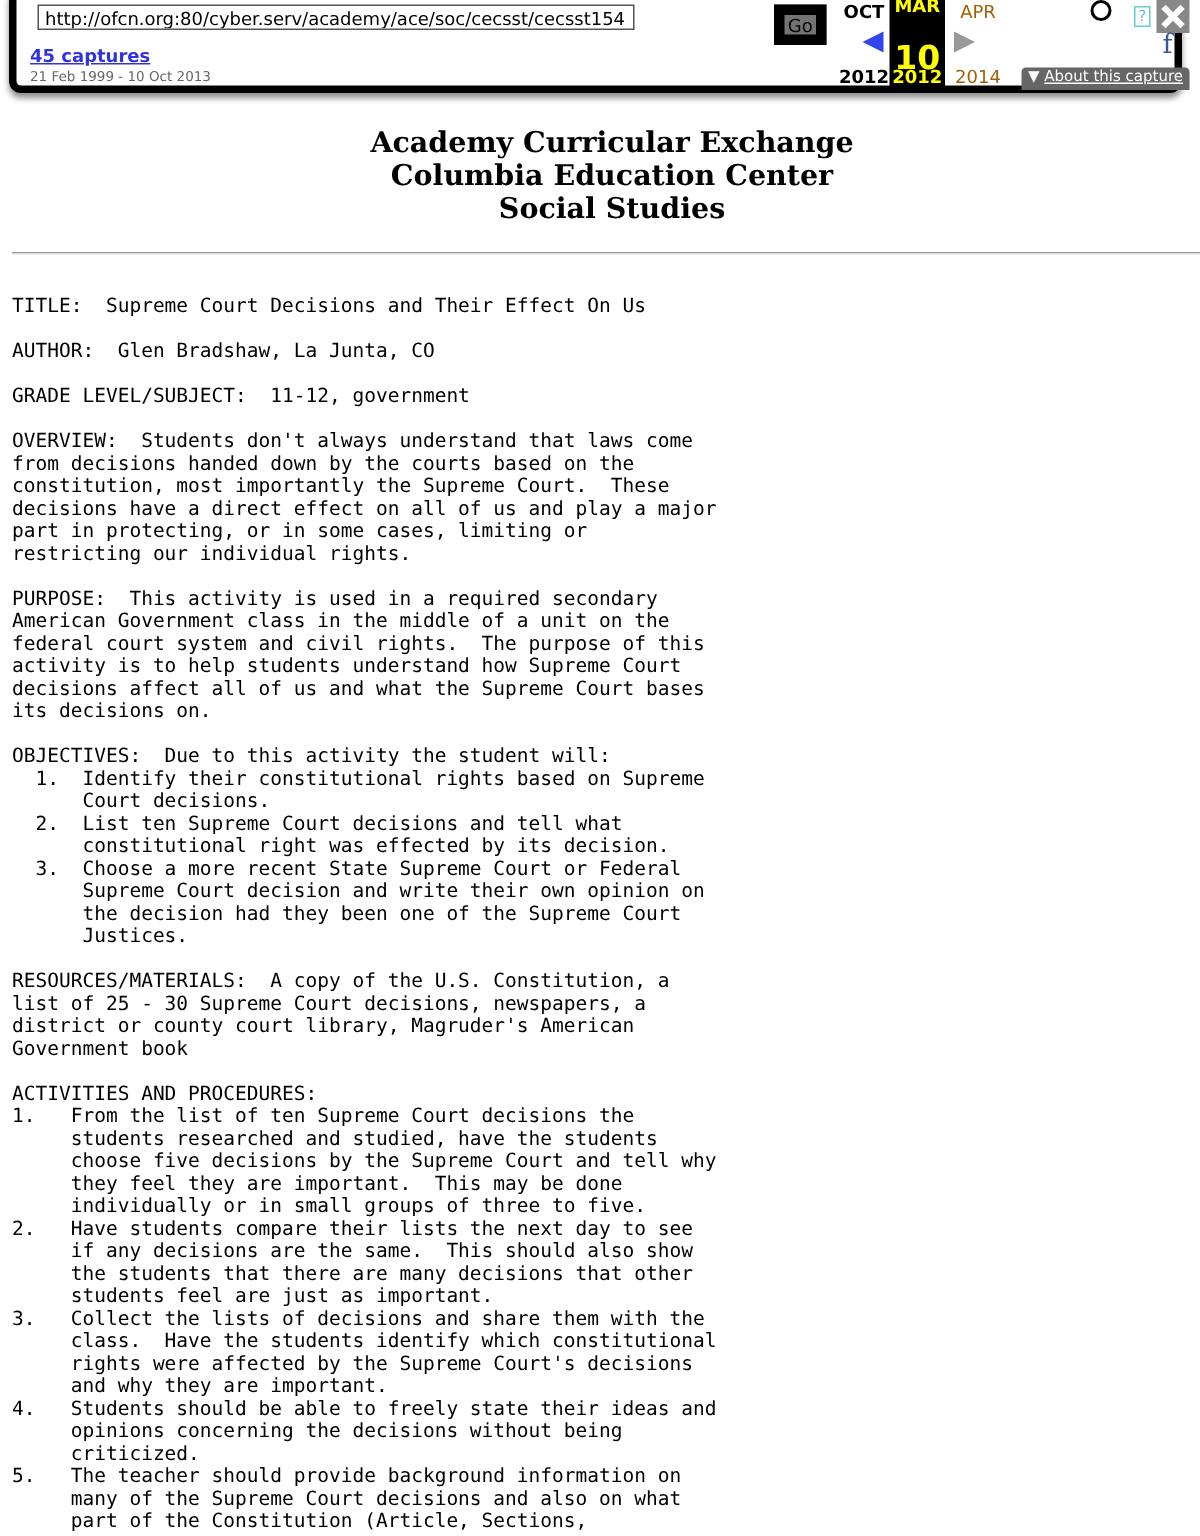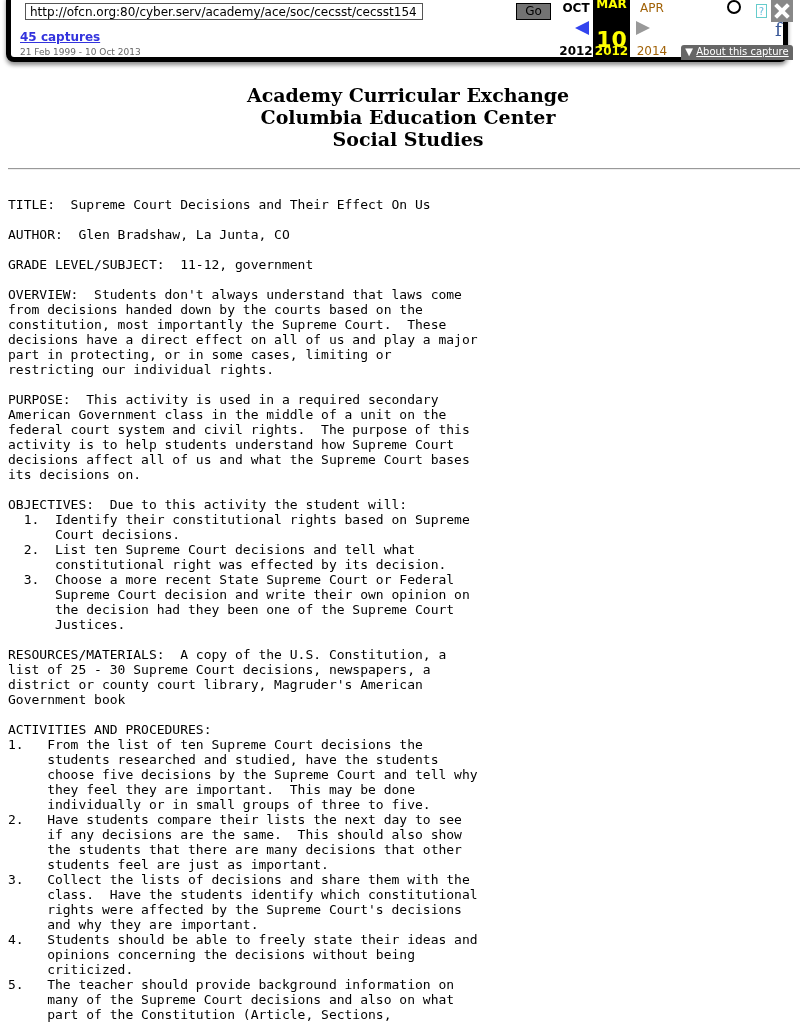--- a/index.html
+++ b/index.html
@@ -13,22 +13,22 @@
       box-shadow: 0 3px 4px rgba(0,0,0,0.45);
       box-sizing: border-box;
     }
     .wb-url {
       position: absolute; left: 14px; top: 7px; width: 398px; height: 17px;
       border: 1px solid #555; box-sizing: border-box; padding: 0 4px;
       font-family: "DejaVu Sans", sans-serif; font-size: 12px; line-height: 15px;
       color: #000; background: #fff; outline: none;
     }
     .wb-go {
-      position: absolute; left: 505px; top: 7px; width: 35px; height: 17px;
-      border: 1px solid #000000; box-sizing: border-box; background: #737373;
+      position: absolute; left: 505px; top: 7px; width: 35px; height: 27px;
+      border: 7px solid #000000; box-sizing: border-box; background: #737373;
       font-family: "DejaVu Sans", sans-serif; font-size: 12px; line-height: 15px;
       padding: 0; text-align: center; color: #000; cursor: pointer;
     }
     .wb-captures {
       position: absolute; left: 9px; top: 34px;
       font-size: 12px; font-weight: bold; color: #3333dd; text-decoration: underline;
     }
     .wb-range { position: absolute; left: 9px; top: 51px; font-size: 9px; color: #666; }
 
     .wb-cal-col { position: absolute; top: 4px; text-align: center; width: 42px; }

